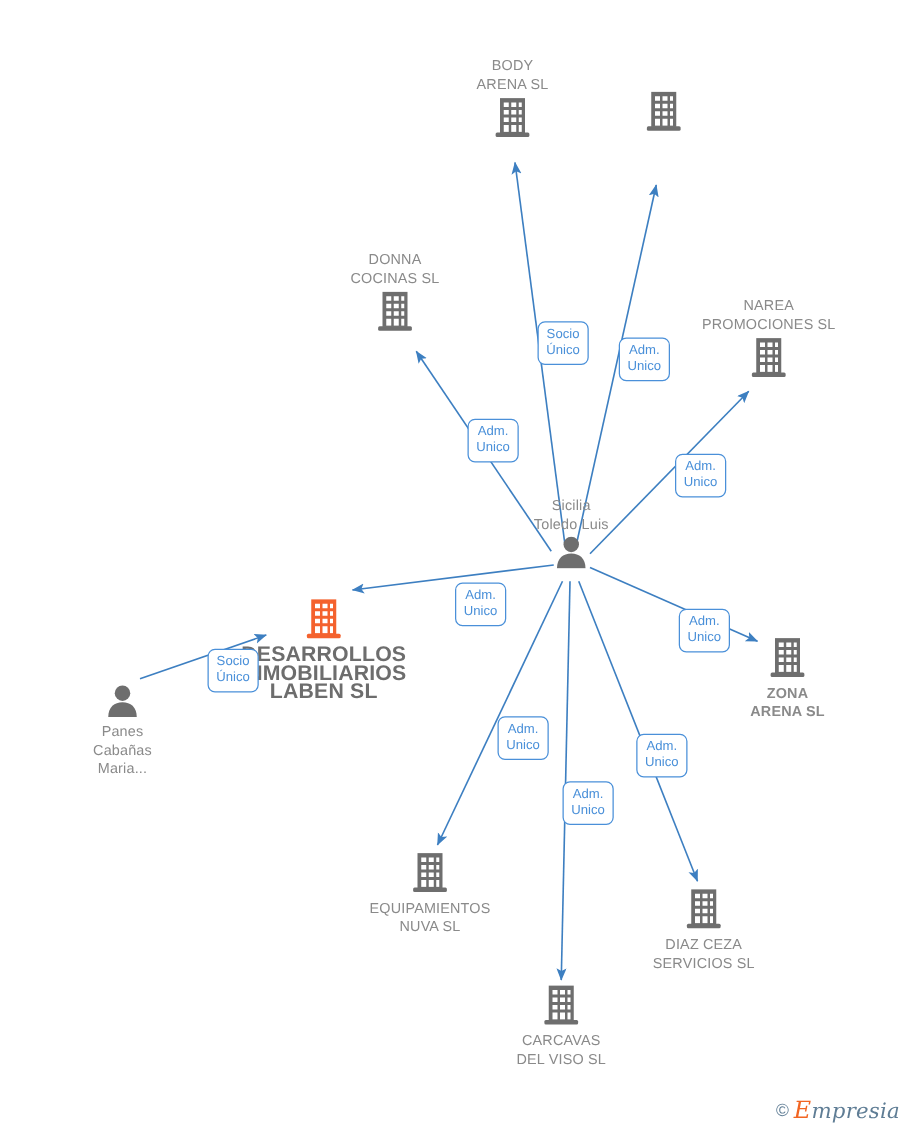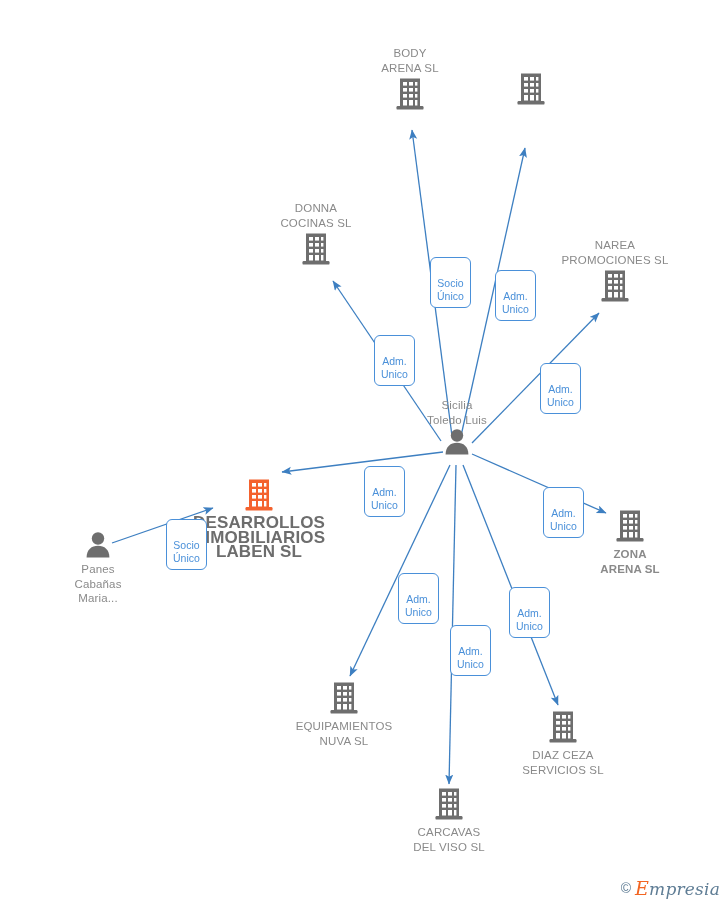--- a/index.html
+++ b/index.html
@@ -16,21 +16,21 @@
     letter-spacing:.15px;white-space:pre-line;
   }
   .node.focus .label{color:#6d6d6d;font-weight:bold;font-size:17px;}
   .node.person .label{color:#8a8a8a;}
   .node.label-above .label{margin-bottom:2px;}
 
   .edge-label{
     position:absolute;box-sizing:border-box;
     border:1px solid #4a90d9;border-radius:6px;background:#ffffff;
     color:#4a90d9;font-size:10.5px;line-height:13px;
-    padding:19px 6px 4px 6px;text-align:center;white-space:pre-line;
+    padding:3px 6px 4px 6px;text-align:center;white-space:pre-line;
     z-index:5;
   }
 
   .watermark{
     position:absolute;right:8px;bottom:6px;
     display:flex;align-items:center;gap:4px;
     font-size:15px;color:#5f7d95;
   }
   .watermark .c{color:#5f7d95;font-size:14px;}
   .watermark .em{
@@ -173,21 +173,21 @@
             <rect x="20" y="17" width="2.4" height="3.6"></rect>
             <rect x="8" y="23" width="4" height="5.5"></rect>
             <rect x="14" y="23" width="4" height="5.5"></rect>
             <rect x="20" y="23" width="2.4" height="5.5"></rect>
           </g>
         </svg></span>
       <span class="label">DESARROLLOS
 INMOBILIARIOS
 LABEN  SL</span>
     </div>
-    <div class="node person " style="width: 160px; left: 18px; top: 532px;">
+    <div class="node person " style="width: 160px; left: 18px; top: 548px;">
       <span class="icon"><svg width="28" height="26" viewBox="0 0 28 26" xmlns="http://www.w3.org/2000/svg">
           <circle cx="14" cy="6.5" r="6.2" fill="#6e6e6e"></circle>
           <path d="M2.6 25.5 C2.6 17.6 7.6 13.8 14 13.8 C20.4 13.8 25.4 17.6 25.4 25.5 Z" fill="#6e6e6e"></path>
         </svg></span>
       <span class="label">Panes
 Cabañas
 Maria...</span>
     </div>
     <div class="node " style="width: 160px; left: 550px; top: 509px; font-weight: bold;">
       <span class="icon"><svg width="30" height="34" viewBox="0 0 30 34" xmlns="http://www.w3.org/2000/svg">

